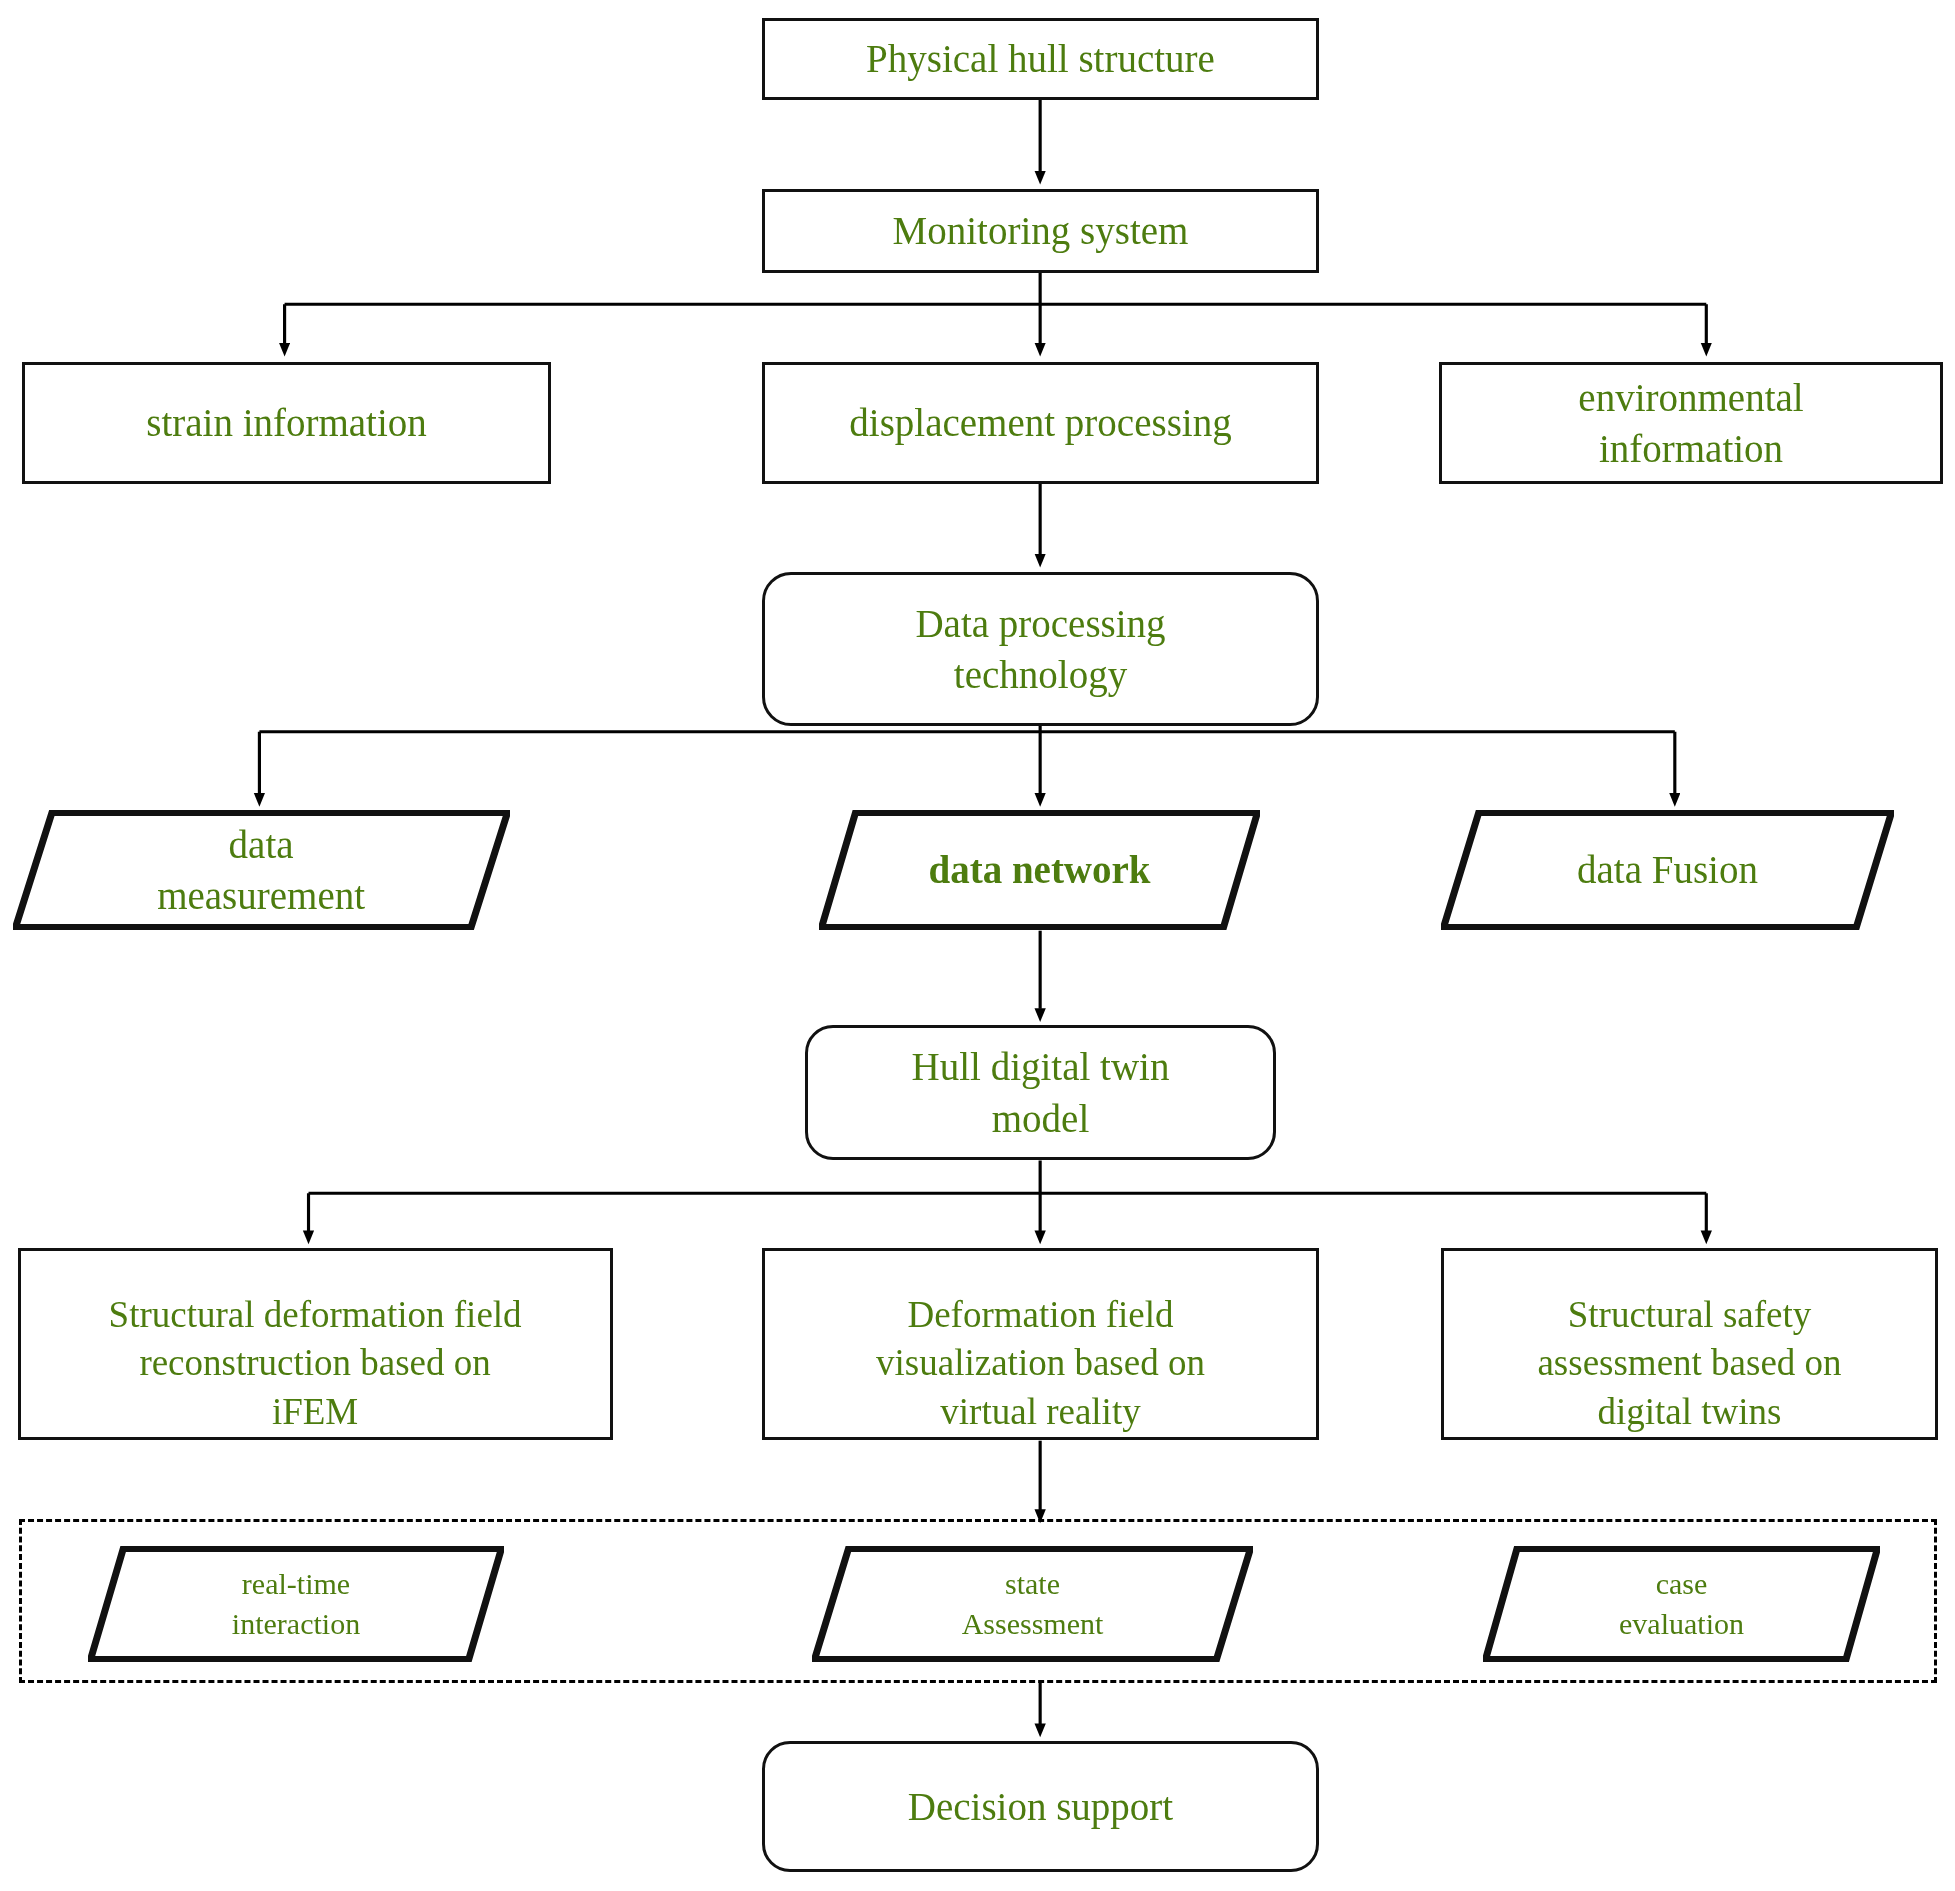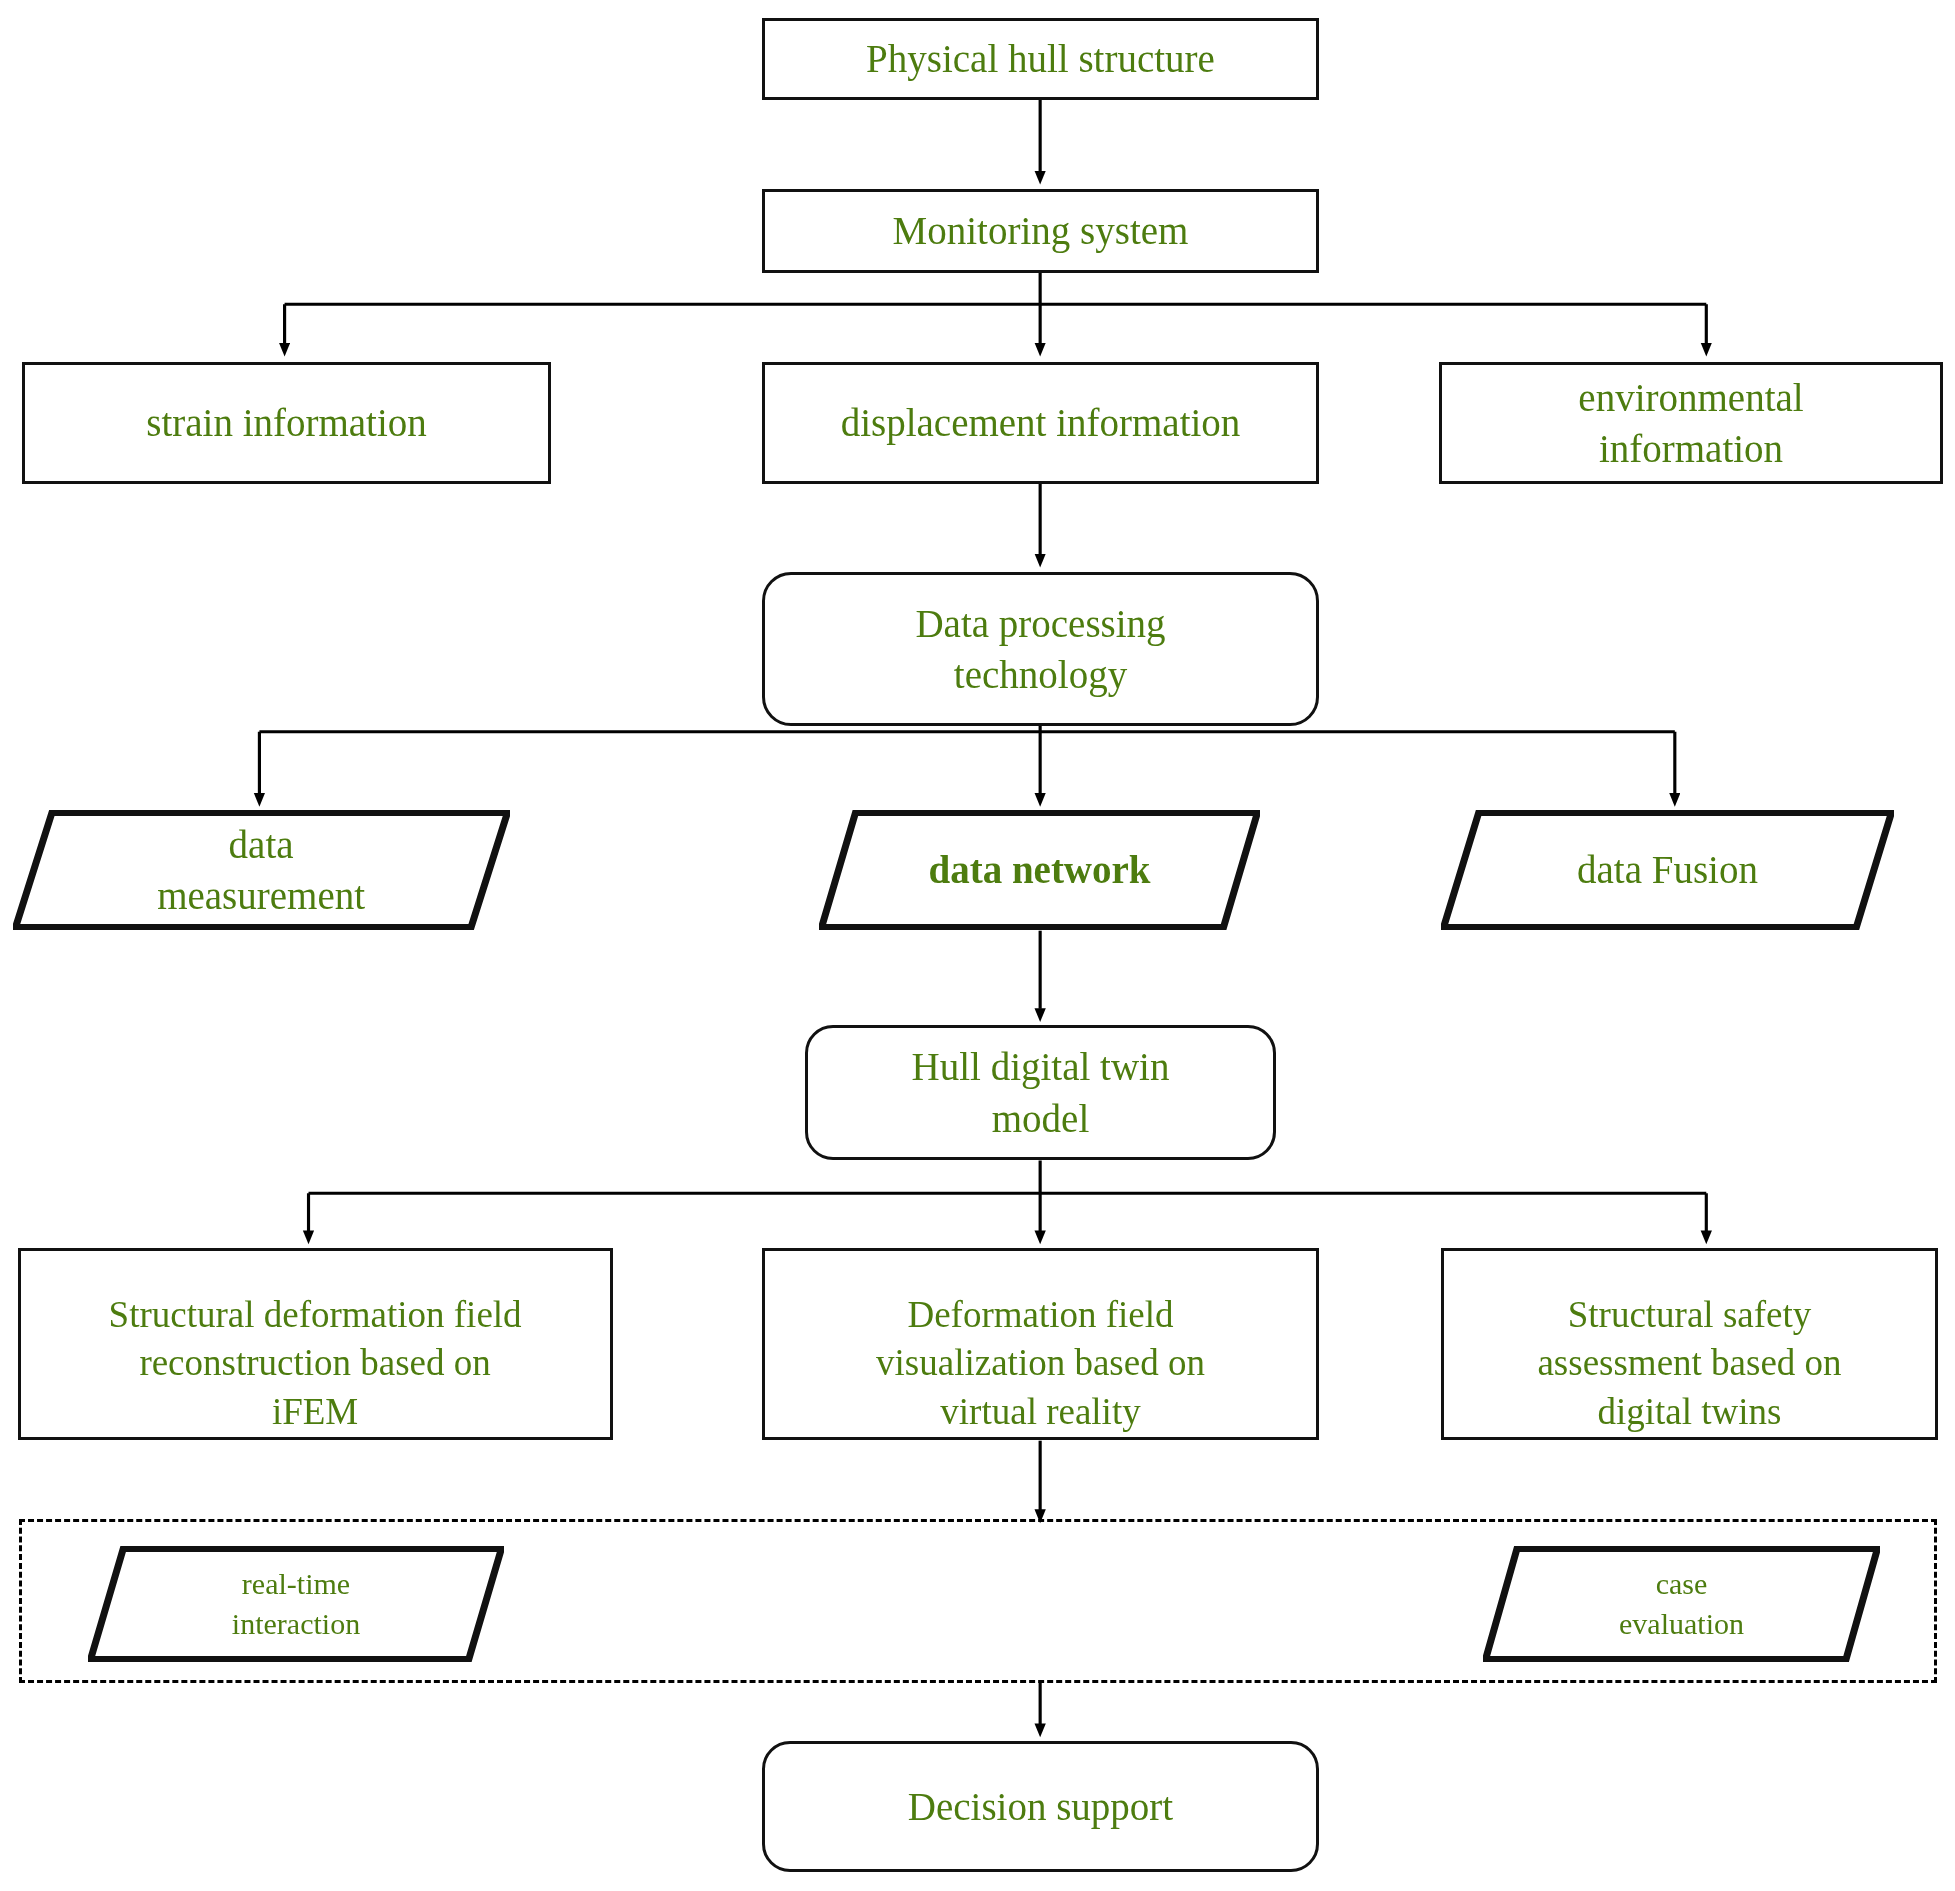--- a/index.html
+++ b/index.html
@@ -123,21 +123,21 @@
 
   <div class="node node-rect fs-big" style="left:762px; top:189px; width:557px; height:84px;">
     <span class="label">Monitoring system</span>
   </div>
 
   <div class="node node-rect fs-big" style="left:22px; top:362px; width:529px; height:122px;">
     <span class="label">strain information</span>
   </div>
 
   <div class="node node-rect fs-big" style="left:762px; top:362px; width:557px; height:122px;">
-    <span class="label">displacement information</span>
+    <span class="label">displacement processing</span>
   </div>
 
   <div class="node node-rect fs-big" style="left:1439px; top:362px; width:504px; height:122px;">
     <span class="label">environmental
 information</span>
   </div>
 
   <div class="node node-round fs-big" style="left:762px; top:572px; width:557px; height:154px;border-radius:29px;">
     <span class="label">Data processing
 technology</span>
@@ -189,20 +189,27 @@
   </div>
 
   <div class="node node-para fs-mid" style="left:88px; top:1546px; width:416px; height:116px; z-index:6;">
     <svg class="para-shape" viewBox="0 0 660 185" preserveAspectRatio="none">
       <polygon points="56,4 656,4 604,181 4,181" fill="#ffffff" stroke="#111111" stroke-width="7" vector-effect="non-scaling-stroke"></polygon>
     </svg>
     <span class="label para-label">real-time
 interaction</span>
   </div>
 
+  <div class="node node-para fs-mid" style="left:812px; top:1546px; width:441px; height:116px; z-index:6;">
+    <svg class="para-shape" viewBox="0 0 700 185" preserveAspectRatio="none">
+      <polygon points="58,4 696,4 642,181 4,181" fill="#ffffff" stroke="#111111" stroke-width="7" vector-effect="non-scaling-stroke"></polygon>
+    </svg>
+    <span class="label para-label">state
+Assessment</span>
+  </div>
 
   <div class="node node-para fs-mid" style="left:1483px; top:1546px; width:397px; height:116px; z-index:6;">
     <svg class="para-shape" viewBox="0 0 630 185" preserveAspectRatio="none">
       <polygon points="54,4 626,4 576,181 4,181" fill="#ffffff" stroke="#111111" stroke-width="7" vector-effect="non-scaling-stroke"></polygon>
     </svg>
     <span class="label para-label">case
 evaluation</span>
   </div>
 
   <div class="node node-round fs-big" style="left:762px; top:1741px; width:557px; height:131px;">

